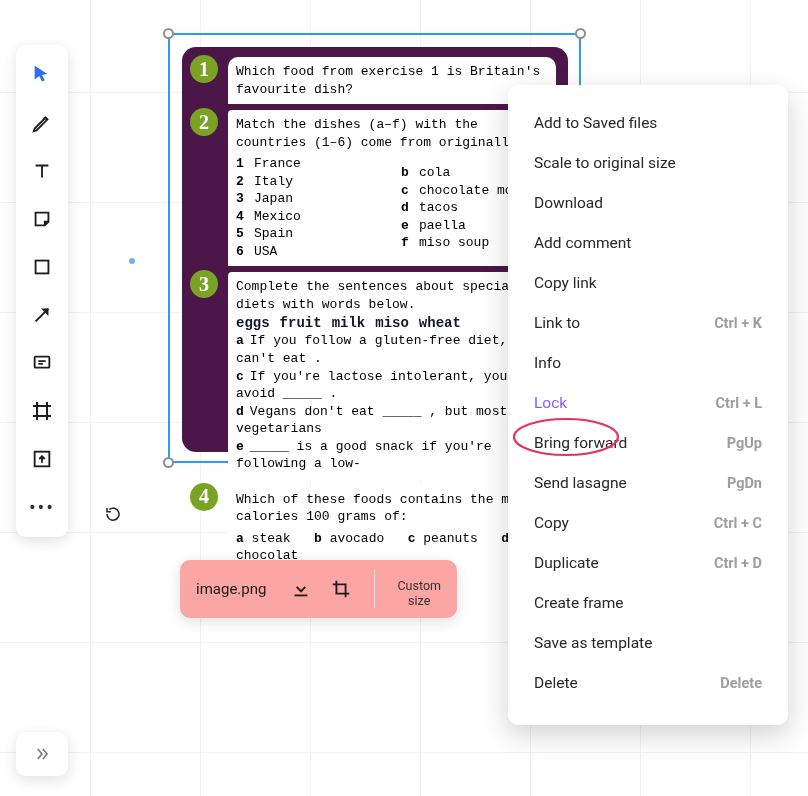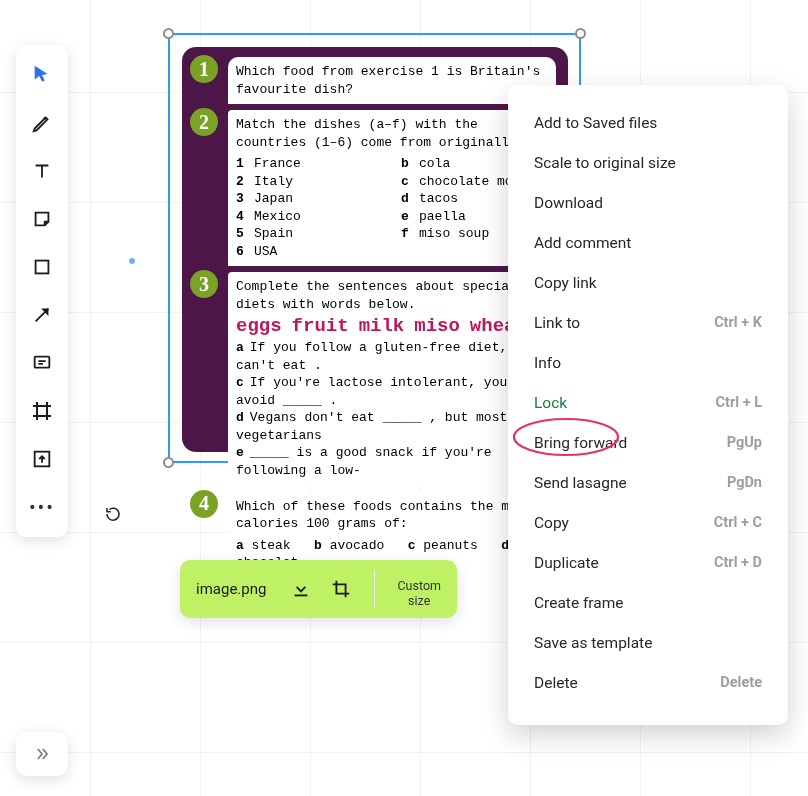--- a/index.html
+++ b/index.html
@@ -58,49 +58,49 @@
   .exercise { position:relative; margin-bottom:6px; padding-left:40px; }
   .num-badge {
     position:absolute; left:2px; top:-2px; width:28px; height:28px; border-radius:50%;
     background:#7aa224; color:#fff; font-size:20px; font-weight:600;
     display:flex;align-items:center;justify-content:center;
     font-family: Georgia, serif;
   }
   .ex-body { background:#fff; border-radius:4px 4px 0 0; padding:6px 8px 6px 8px; font-size:13px; line-height:1.35;font-family:Liberation Mono, monospace; }
   .worksheet .exercise:nth-child(1) .ex-body { border-radius:10px 10px 0 0; }
   .worksheet .exercise:last-child .ex-body { border-radius:0 0 10px 10px; }
-  .cols { display:flex; gap:18px; margin-top:4px; }
+  .cols { display:flex; gap:18px; margin-top:4px;align-items:center; }
   .cols .col { flex:1; }
   .cols .row { white-space:nowrap; }
   .cols b { font-weight:700; margin-right:6px; display:inline-block; width:12px; }
-  .wordbank span{ color:#be185d; font-weight:600; margin-right:10px; font-size:19px;margin-top:37px;}
+  .wordbank span{ color:#0f172a; font-weight:600; margin-right:10px; font-size:14px;margin-top:37px;}
   .sent b{font-weight:700; margin-right:6px;}
   .ex4 b{font-weight:700;}
   
   .obj-toolbar {
-    position:absolute; left:180px; top:560px; height:58px; background:#bef264;
+    position:absolute; left:180px; top:560px; height:58px; background:#fca5a5;
     border-radius:10px; box-shadow:0 4px 14px rgba(0,0,0,0.12);
     display:flex; align-items:center; padding:0 16px; gap:18px;
   }
   .obj-toolbar .fname{font-size:15px; color:#1b1b1b; margin-right:6px;}
   .obj-toolbar .ico{width:22px;height:22px;color:#1d1d1d;cursor:pointer;}
   .obj-toolbar .divider{width:1px;height:38px;background:#eaeaea;margin:0 4px;}
   .obj-toolbar .custom{font-size:12.5px;color:#333;text-align:center;line-height:1.2;cursor:pointer;}
   
   .ctx {
     position:absolute; left:508px; top:85px; width:280px; background:#fff;
     border-radius:10px; box-shadow:0 10px 28px rgba(0,0,0,0.18);
     padding:18px 0 22px; font-size:15.5px; color:#282828;
   }
   .ctx .item{
-    display:flex; justify-content:space-between; align-items:flex-start;
+    display:flex; justify-content:space-between; align-items:flex-end;
     padding:11px 26px; cursor:pointer;
   }
   .ctx .item .sc{color:#9e9e9e; font-size:14.5px;font-weight:bold;}
-  .ctx .item.highlight .lbl{ color:#15803d; }
+  .ctx .item.highlight .lbl{ color:#8b5cf6; }
   
   .anno {
     position:absolute; left:508px; top:413px; width:120px; height:46px; pointer-events:none;
   }
   .anno svg{width:100%;height:100%;}
 </style>
 </head>
 <body>
 <div class="canvas"></div>
 

